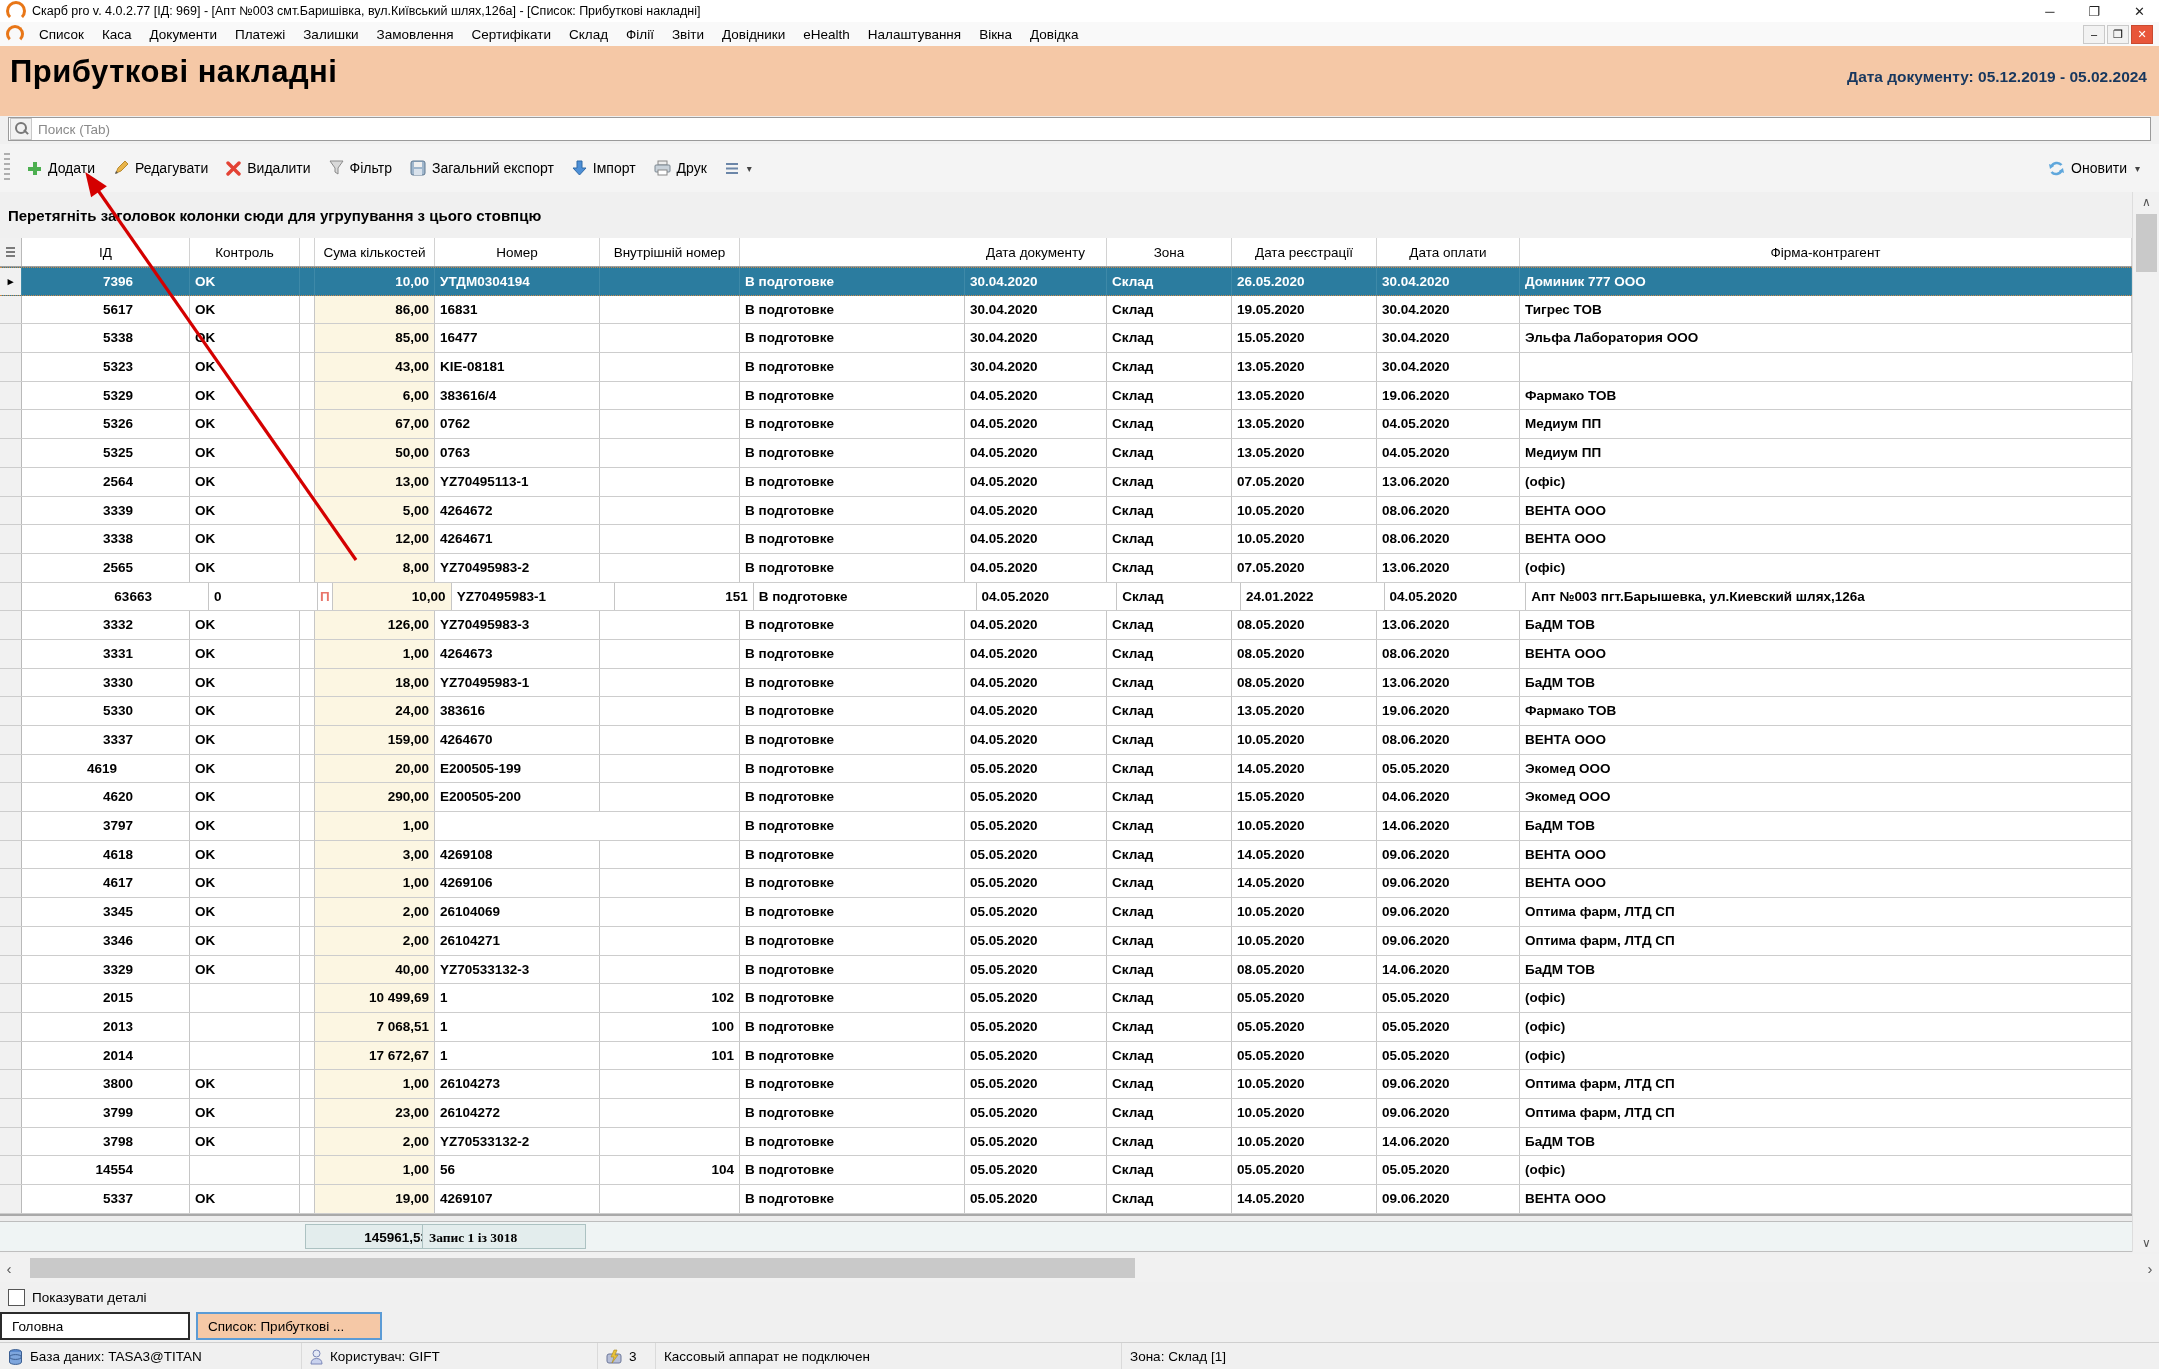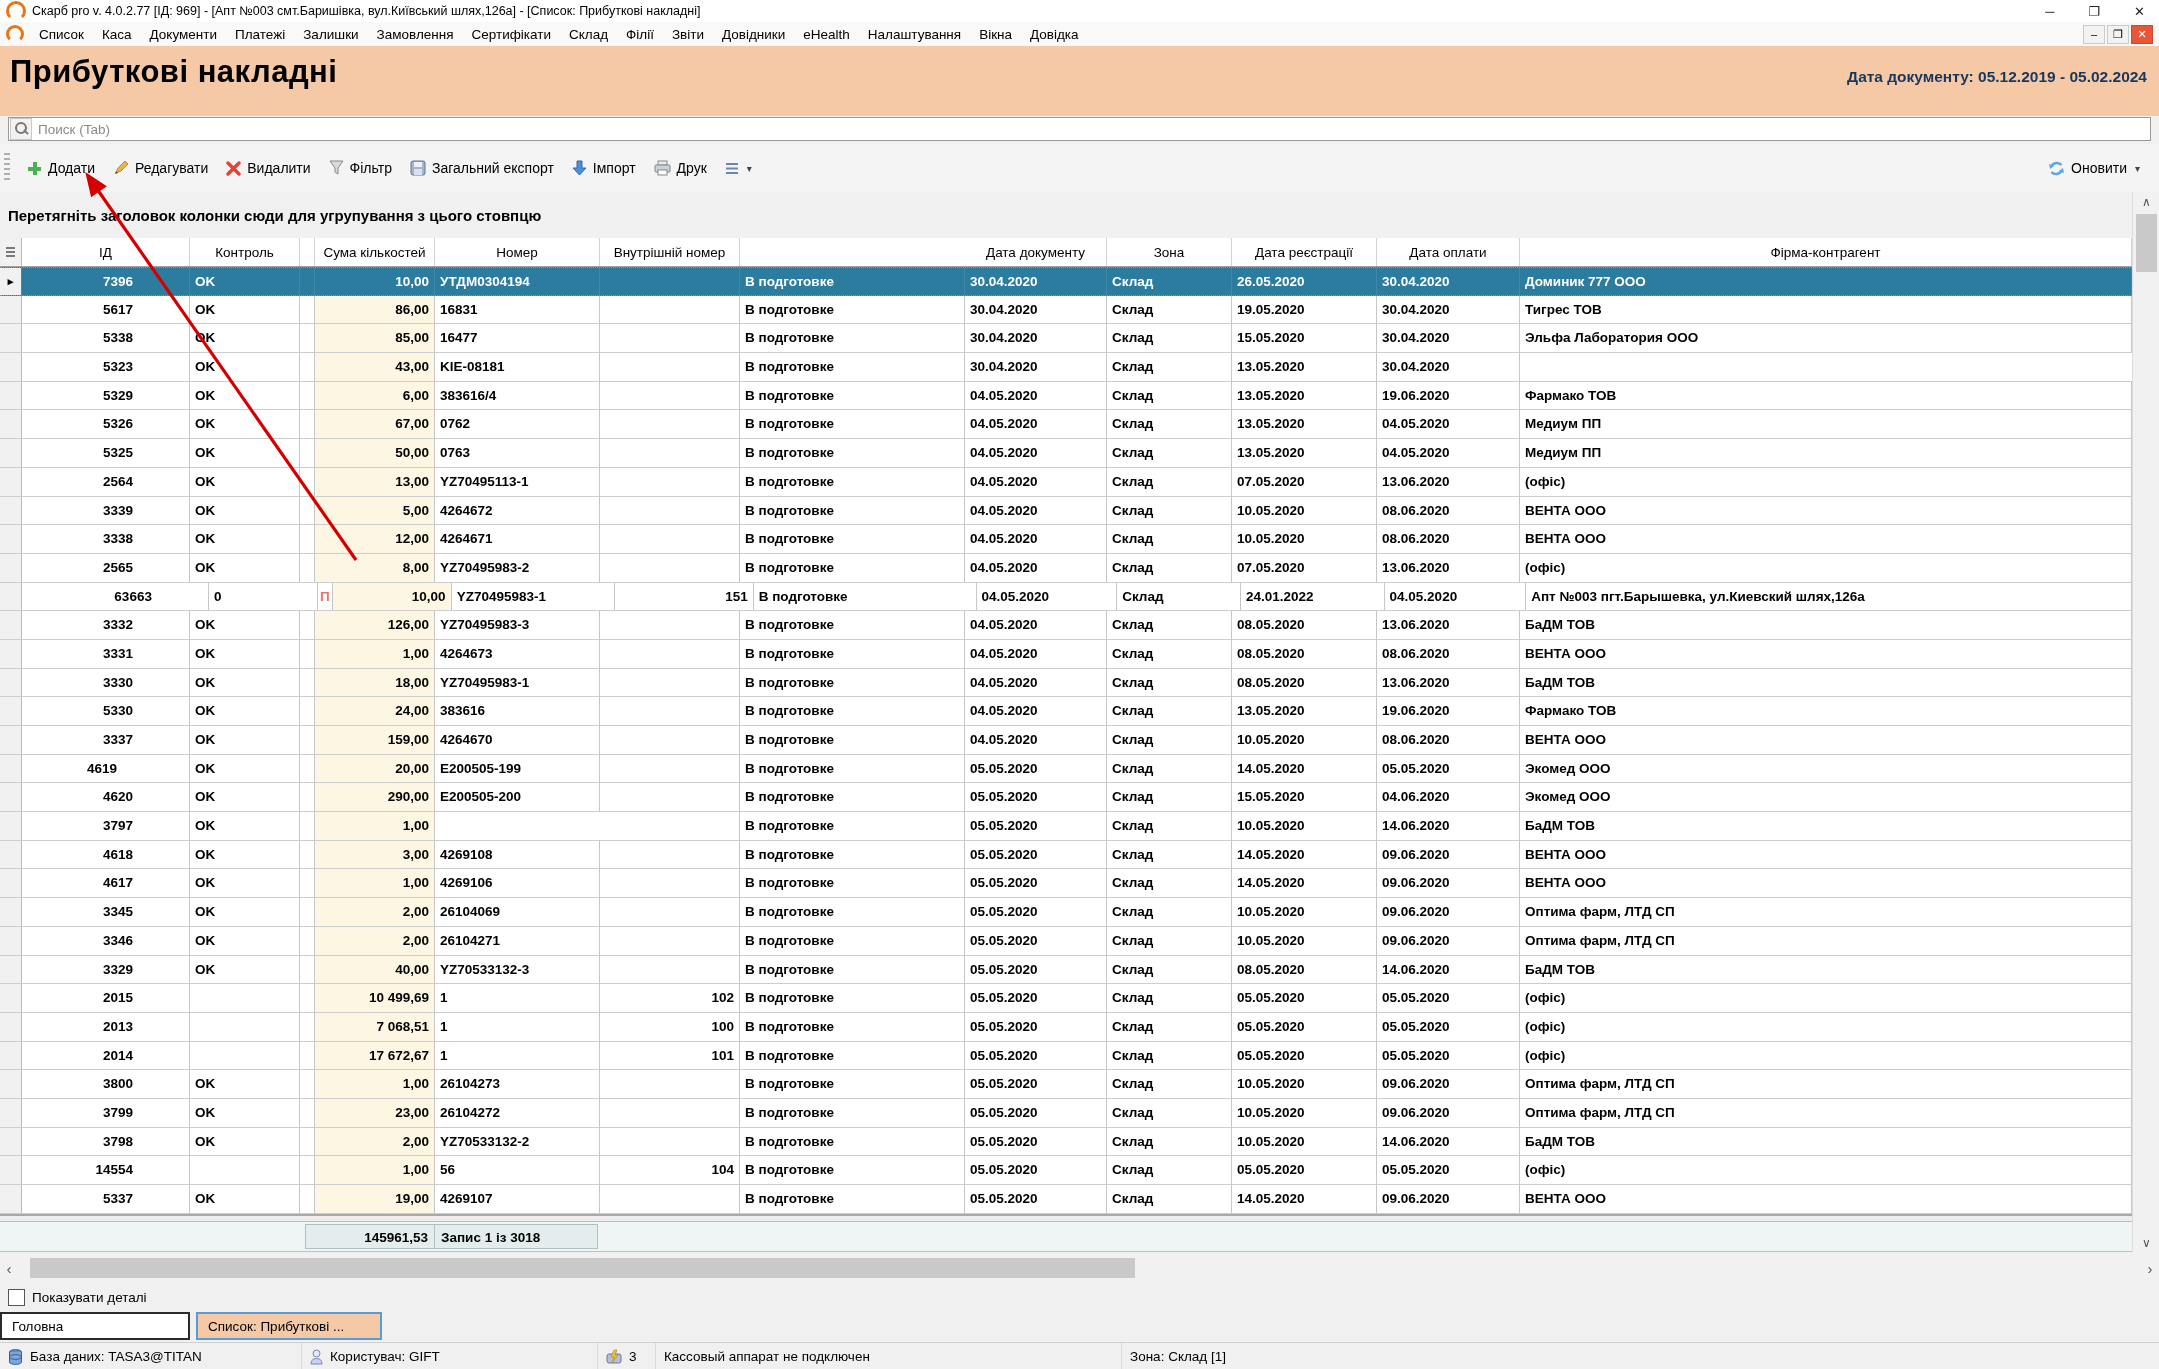--- a/index.html
+++ b/index.html
@@ -73,21 +73,21 @@
   .row.sel .cream{background:transparent;}
   .row.sel .cell.rh{background:#F1F1F1;color:#000;}
   
   #griddivider{position:absolute;left:0;top:1214px;width:2159px;height:8px;background:#EDEDED;
                border-top:2px solid #A9A9A9;border-bottom:1px solid #BDBDBD;box-sizing:border-box;}
   #summaryrow{position:absolute;left:0;top:1222px;width:2132px;height:30px;background:#EFF4F4;
               border-bottom:1px solid #BFBFBF;box-sizing:border-box;}
   .sumcell{position:absolute;top:2px;height:25px;line-height:25px;background:#E3EDED;
            border:1px solid #ACC2C2;box-sizing:border-box;font-weight:bold;font-size:13.5px;}
   #sumtotal{left:305px;width:132px;text-align:right;padding-right:8px;}
-  #sumrecord{left:434px;width:164px;padding-left:6px;}
+  #sumrecord{left:422px;width:164px;padding-left:6px;font-family:Liberation Serif, serif;}
   
   #vscroll{position:absolute;left:2132px;top:192px;width:27px;height:1060px;background:#F1F1F1;
            border-left:1px solid #DDD;box-sizing:border-box;}
   .sbtn{position:absolute;left:0;width:27px;height:19px;color:#555;font-size:12px;
         display:flex;align-items:center;justify-content:center;}
   #vthumb{position:absolute;left:3px;top:22px;width:21px;height:58px;background:#C9C9C9;}
   #hscroll{position:absolute;left:0;top:1254px;width:2159px;height:28px;background:#F1F1F1;}
   #hthumb{position:absolute;left:30px;top:4px;width:1105px;height:20px;background:#C9C9C9;}
   .hbtn{position:absolute;top:0;width:18px;height:28px;color:#555;font-size:15px;
         display:flex;align-items:center;justify-content:center;}

